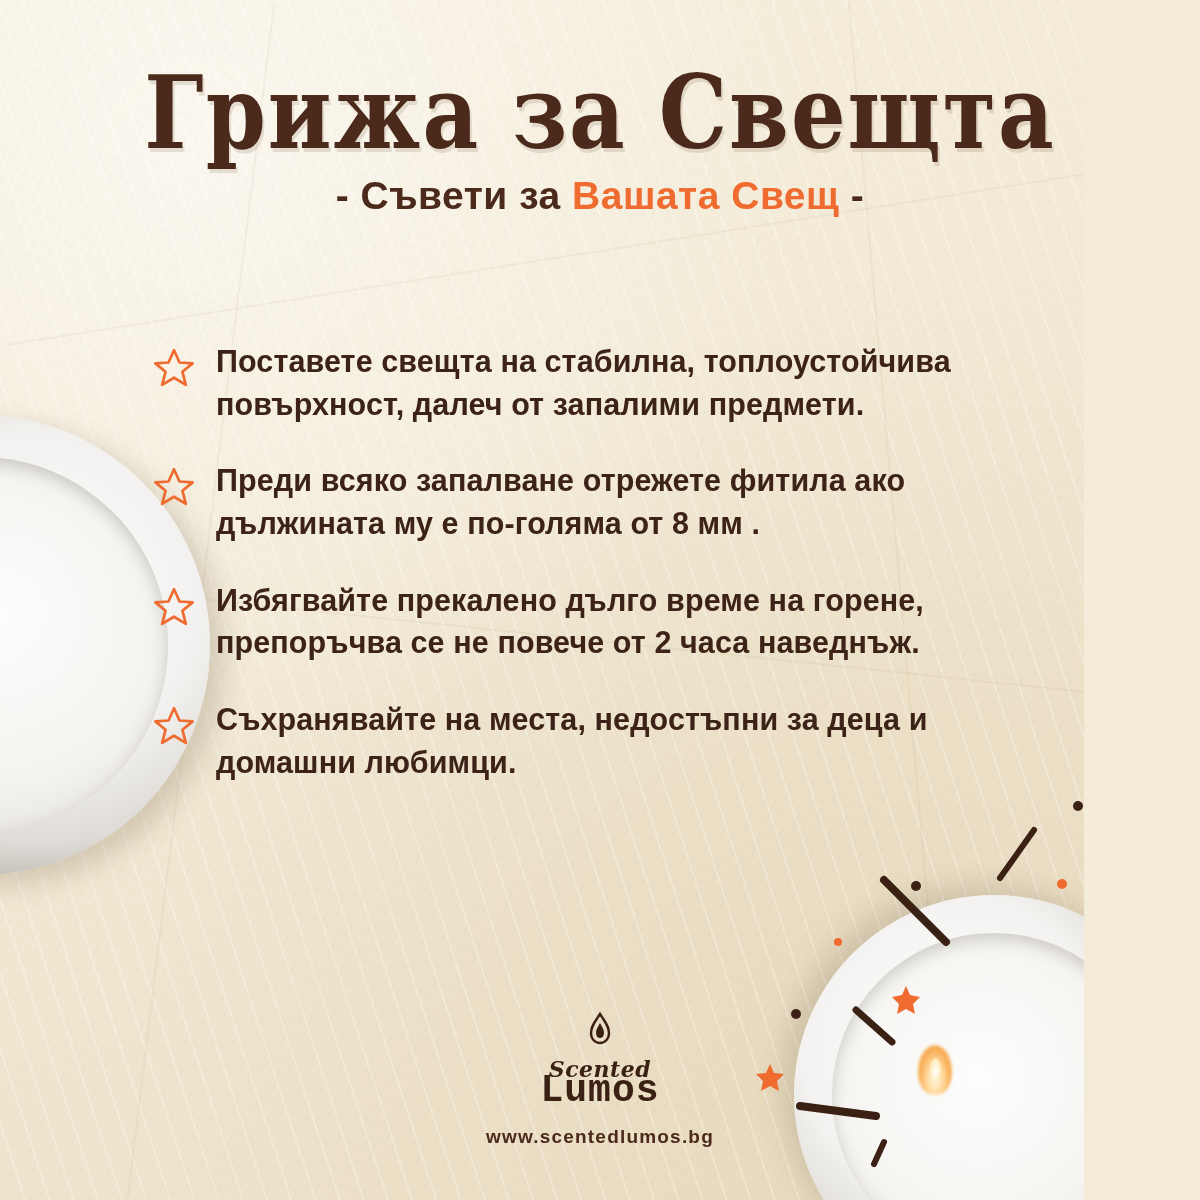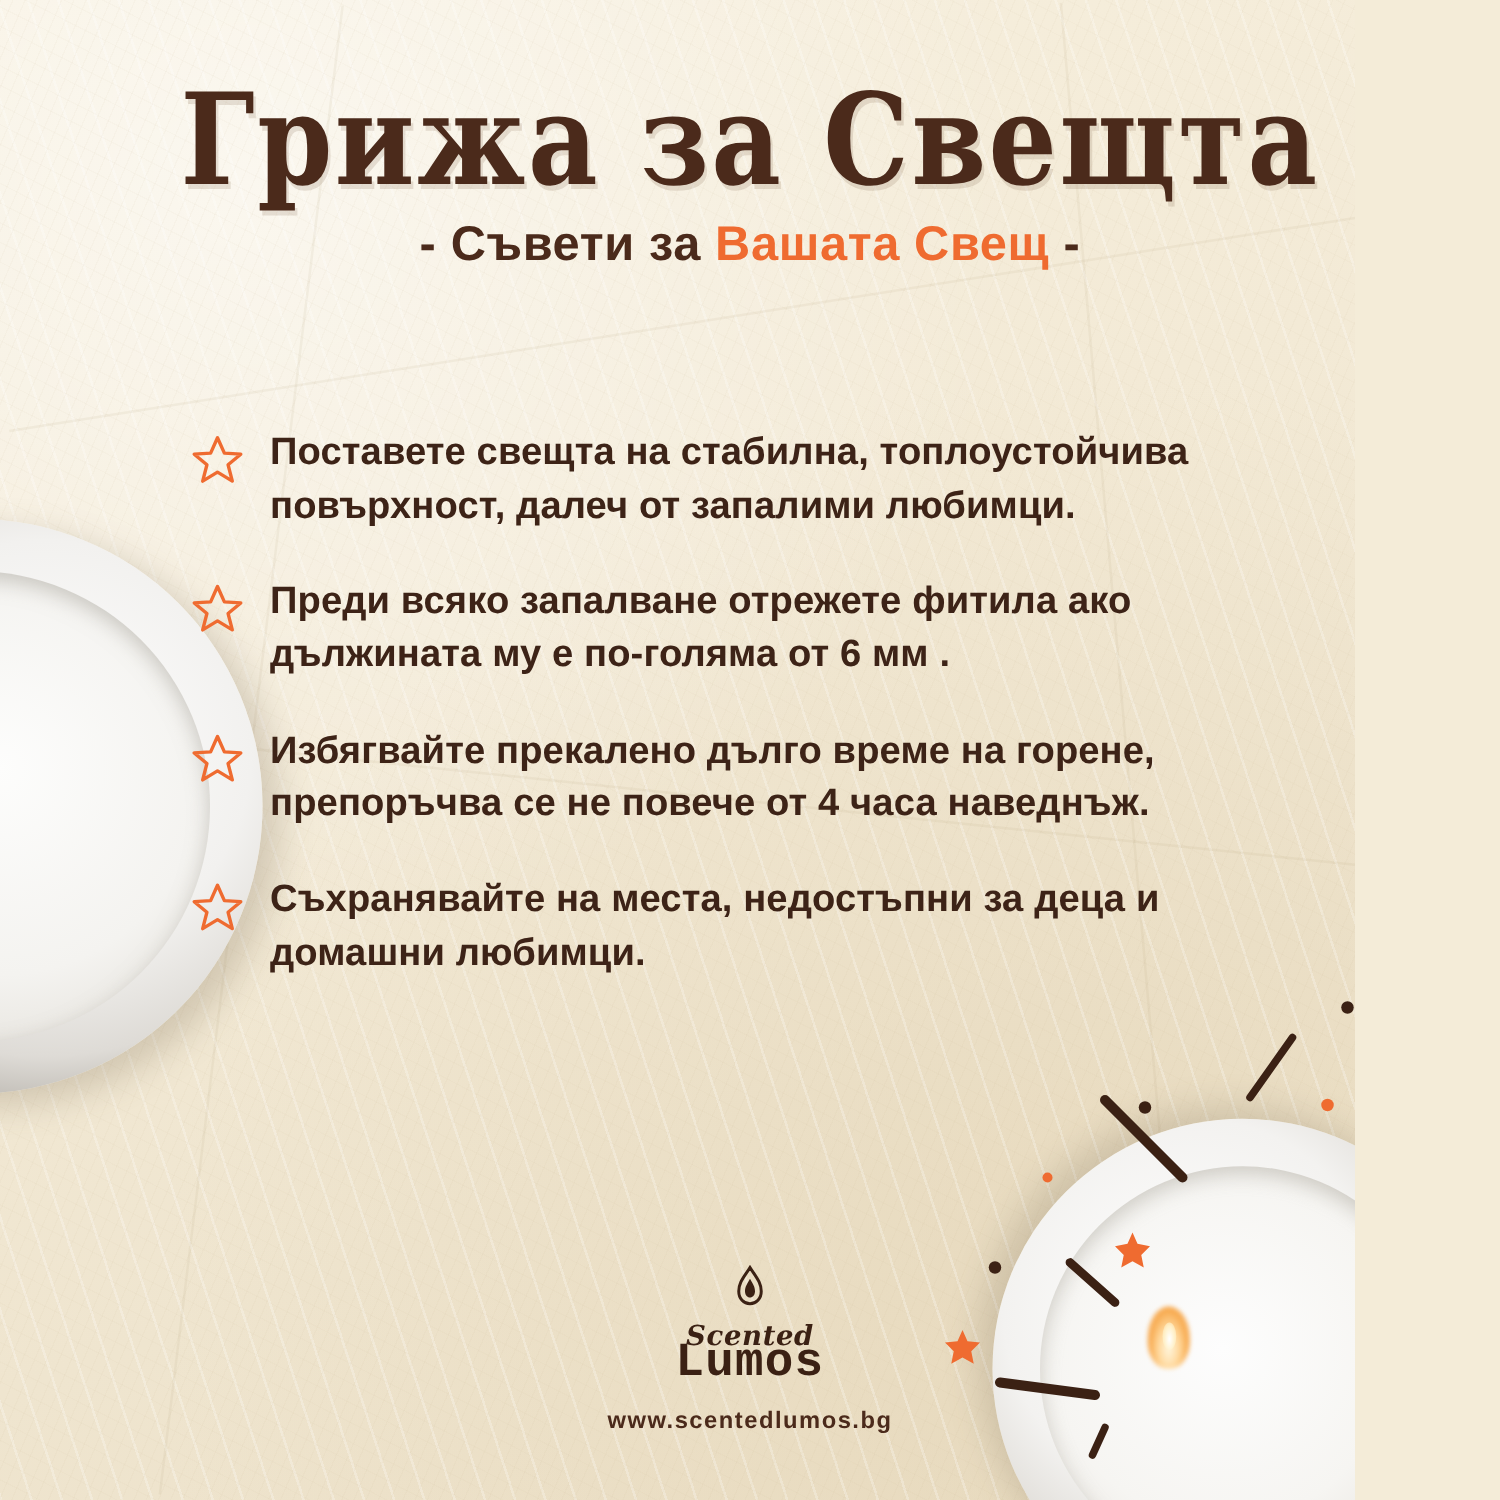--- a/index.html
+++ b/index.html
@@ -258,36 +258,36 @@
     <h1 class="title">Грижа за Свещта</h1>
     <div class="subtitle"><span>- Съвети за </span><span class="accent">Вашата Свещ</span><span> -</span></div>
   </div>
 
   <div class="tips">
 
     <div class="tip">
       <svg class="star-icon" viewBox="0 0 52 52">
         <path d="M26 5 L32.5 19.5 L48 20.5 L36 30.5 L40 46 L26 37.5 L12 46 L16 30.5 L4 20.5 L19.5 19.5 Z" fill="none" stroke="#ef6b30" stroke-width="3.2" stroke-linejoin="round"></path>
       </svg>
-      <div class="tip-text">Поставете свещта на стабилна, топлоустойчива повърхност, далеч от запалими любимци.</div>
+      <div class="tip-text">Поставете свещта на стабилна, топлоустойчива повърхност, далеч от запалими предмети.</div>
     </div>
 
     <div class="tip">
       <svg class="star-icon" viewBox="0 0 52 52">
         <path d="M26 5 L32.5 19.5 L48 20.5 L36 30.5 L40 46 L26 37.5 L12 46 L16 30.5 L4 20.5 L19.5 19.5 Z" fill="none" stroke="#ef6b30" stroke-width="3.2" stroke-linejoin="round"></path>
       </svg>
-      <div class="tip-text">Преди всяко запалване отрежете фитила ако дължината му е по-голяма от 6 мм .</div>
+      <div class="tip-text">Преди всяко запалване отрежете фитила ако дължината му е по-голяма от 8 мм .</div>
     </div>
 
 
     <div class="tip">
       <svg class="star-icon" viewBox="0 0 52 52">
         <path d="M26 5 L32.5 19.5 L48 20.5 L36 30.5 L40 46 L26 37.5 L12 46 L16 30.5 L4 20.5 L19.5 19.5 Z" fill="none" stroke="#ef6b30" stroke-width="3.2" stroke-linejoin="round"></path>
       </svg>
-      <div class="tip-text">Избягвайте прекалено дълго време на горене, препоръчва се не повече от 4 часа наведнъж.</div>
+      <div class="tip-text">Избягвайте прекалено дълго време на горене, препоръчва се не повече от 2 часа наведнъж.</div>
     </div>
 
     <div class="tip">
       <svg class="star-icon" viewBox="0 0 52 52">
         <path d="M26 5 L32.5 19.5 L48 20.5 L36 30.5 L40 46 L26 37.5 L12 46 L16 30.5 L4 20.5 L19.5 19.5 Z" fill="none" stroke="#ef6b30" stroke-width="3.2" stroke-linejoin="round"></path>
       </svg>
       <div class="tip-text">Съхранявайте на места, недостъпни за деца и домашни любимци.</div>
     </div>
 
 

